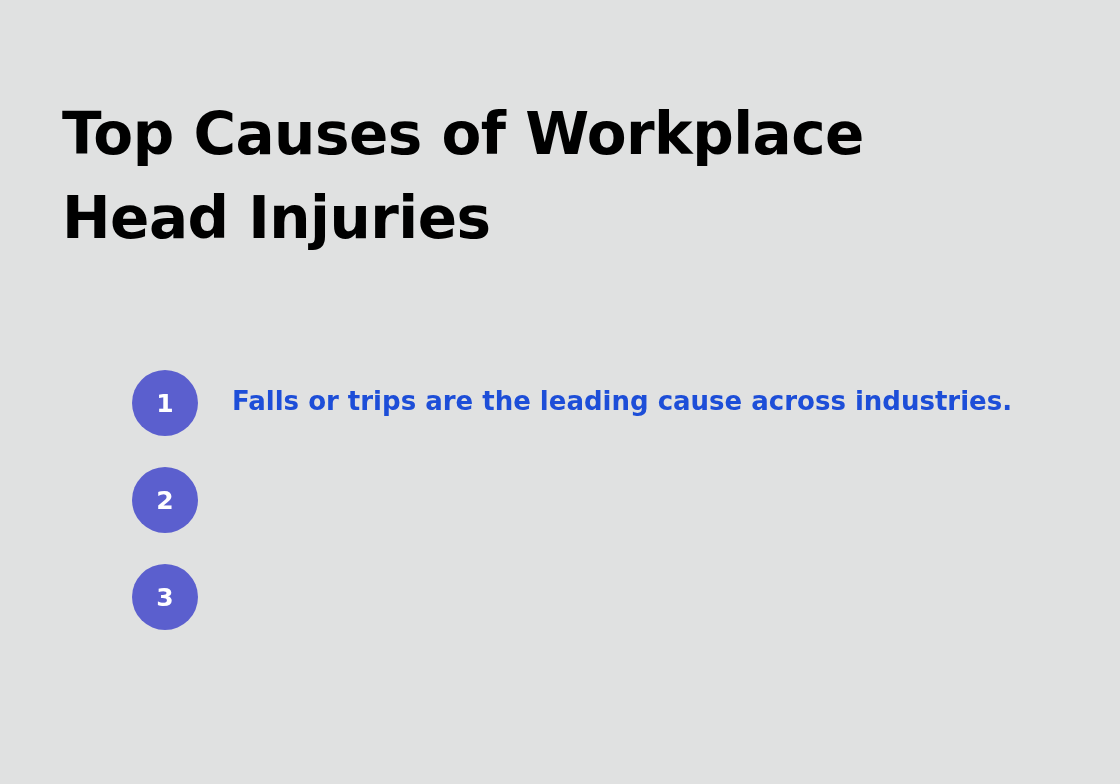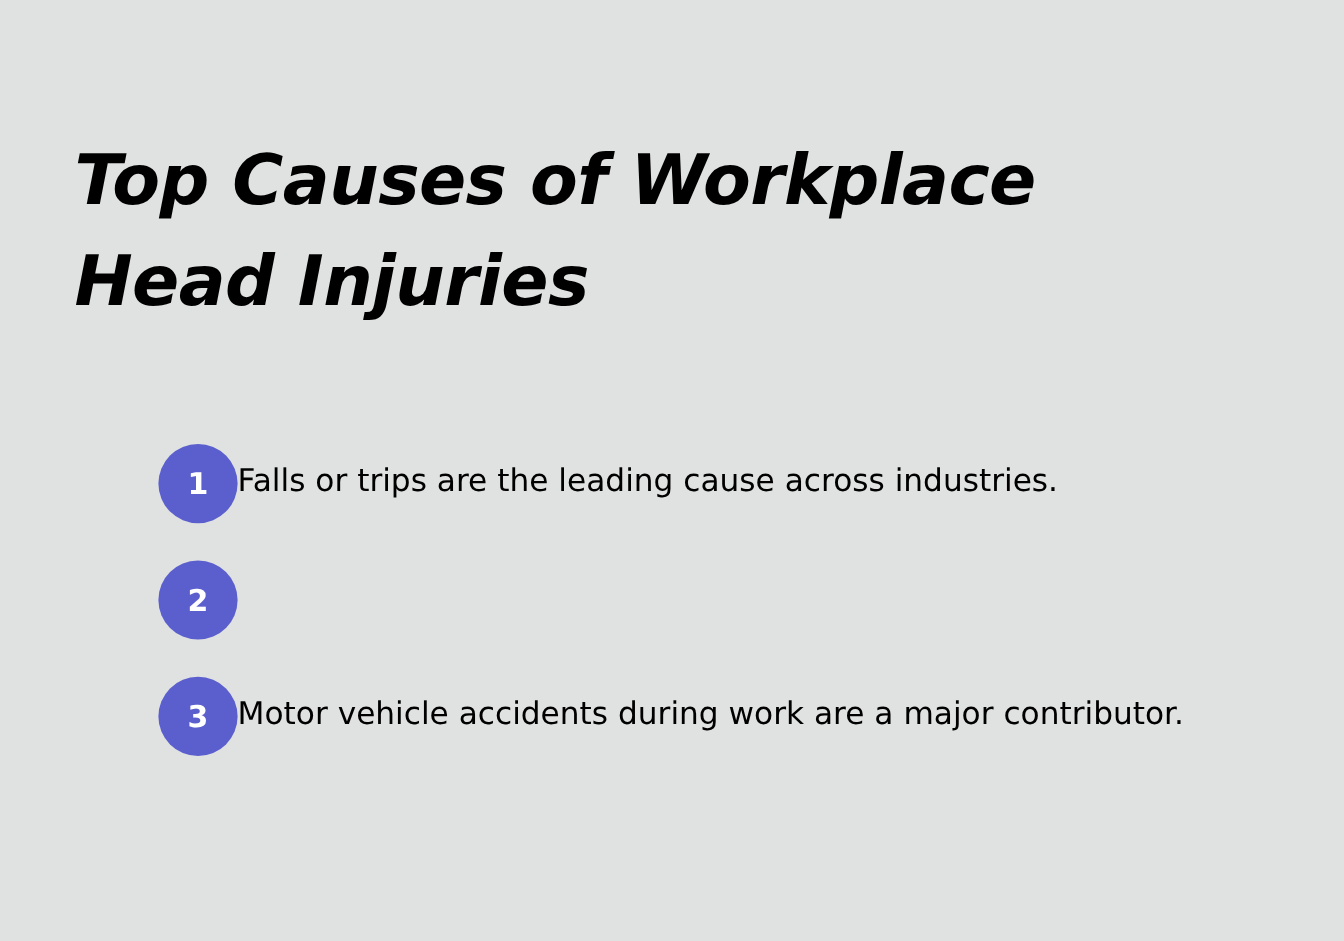--- a/index.html
+++ b/index.html
@@ -20,23 +20,22 @@
     width: 1120px;
     height: 784px;
     background: #E0E1E1;
     box-sizing: border-box;
   }
 
   
   #title-block {
     position: absolute;
     left: 62px;
-    top: 108px;
+    top: 92px;
     width: 1000px;
-    font-style: italic;
   }
 
   #page-title {
     margin: 0;
     font-family: "DejaVu Sans", "Liberation Sans", sans-serif;
     font-size: 58px;
     line-height: 84px;
     font-weight: 700;
     letter-spacing: -0.5px;
     color: #000000;
@@ -76,26 +75,27 @@
     font-family: "DejaVu Sans", "Liberation Sans", sans-serif;
     font-size: 25px;
     font-weight: 700;
     line-height: 1;
     box-sizing: border-box;
     user-select: none;
   }
 
   .point-text {
     flex: 1 1 auto;
+    margin-left: 34px;
     max-width: 790px;
     font-family: "DejaVu Sans", "Liberation Sans", sans-serif;
     font-size: 26px;
     line-height: 43px;
-    font-weight: 400;
-    color: #000000;
+    font-weight: 700;
+    color: #1d4ed8;
     padding-top: 10px;
     box-sizing: border-box;
   }
 </style>
 </head>
 <body>
 
 <div id="slide">
 
   <div id="title-block">
@@ -108,18 +108,17 @@
       <span class="point-badge">1</span>
       <span class="point-text">Falls or trips are the leading cause across industries.</span>
     </li>
 
     <li class="point-item">
       <span class="point-badge">2</span>
     </li>
 
     <li class="point-item">
       <span class="point-badge">3</span>
-      <span class="point-text">Motor vehicle accidents during work are a major contributor.</span>
     </li>
 
   </ul>
 
 </div>
 
 </body></html>

